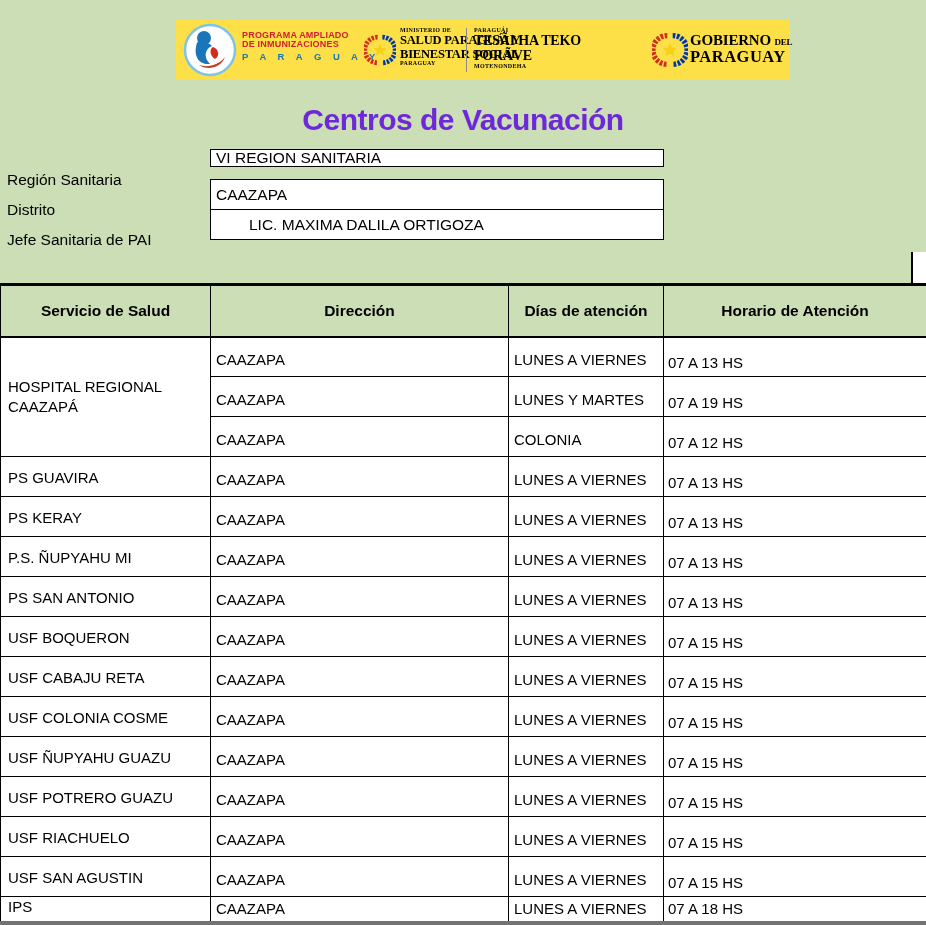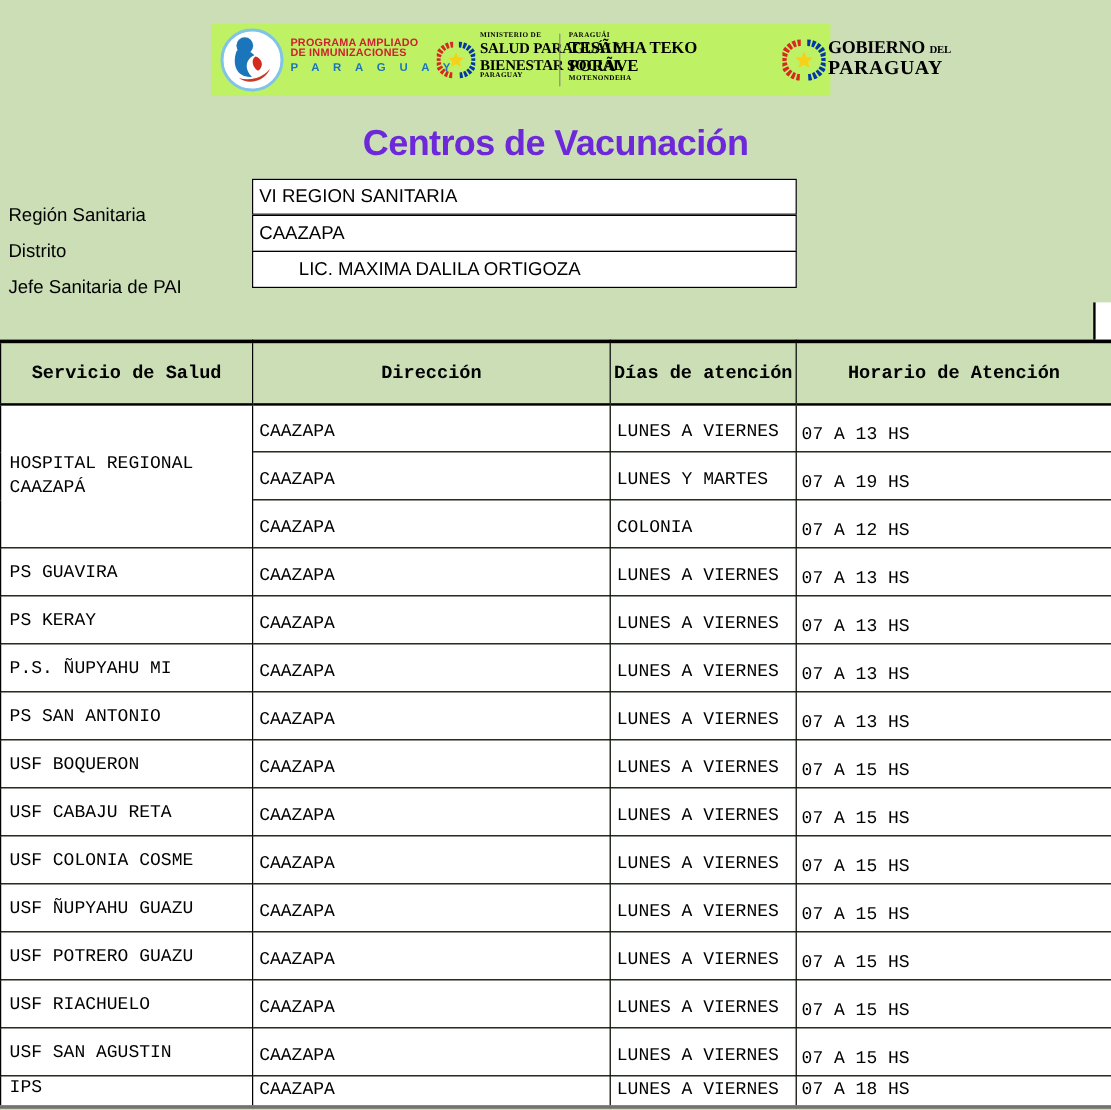--- a/index.html
+++ b/index.html
@@ -9,22 +9,22 @@
     background: #cbdeb6;
     font-family: "Liberation Sans", sans-serif;
     color: #000;
     overflow: hidden;
   }
 
   
   .banner {
     position: absolute;
     left: 176px; top: 20px;
-    width: 516px; height: 60px;
-    background: #bef264;
+    width: 614px; height: 60px;
+    background: #fde047;
   }
   .banner .abs { position: absolute; }
 
   .pai-logo { left: 7px; top: 3px; width: 54px; height: 54px; }
   .pai-text { left: 66px; top: 11px; line-height: 1.05; }
   .pai-text .red-line { color: #cf2030; font-weight: bold; font-size: 9px; letter-spacing: .2px; }
   .pai-text .blue-line { color: #1b75bb; font-weight: bold; font-size: 9.5px; letter-spacing: 4.5px; margin-top: 2px; }
 
   .emblem { width: 32px; height: 32px; }
   .ministry-emblem { left: 188px; top: 14px; }
@@ -57,21 +57,21 @@
   .form-label {
     position: absolute;
     left: 7px;
     font-size: 15.5px;
     height: 30px;
     display: flex; align-items: center; margin-top: 15px;
   }
   .fl-0 { top: 150px; } .fl-1 { top: 180px; } .fl-2 { top: 210px; }
   .form-box {
     position: absolute;
-    left: 210px; width: 454px; height: 30px;
+    left: 210px; width: 454px; height: 18px;
     background: #ffffff;
     border: 1px solid #000;
     font-size: 15.5px;
     display: flex; align-items: center;
     padding-left: 5px;
   }
   .fb-0 { top: 149px; } .fb-1 { top: 179px; height: 31px; } .fb-2 { top: 209px; height: 31px; padding-left: 38px; }
 
   
   .stray-cell {
@@ -87,21 +87,21 @@
     left: 0; top: 283px; width: 926px;
     border-collapse: collapse;
     table-layout: fixed;
     font-size: 15px;
   }
   .vac-table col.c1 { width: 210px; }
   .vac-table col.c2 { width: 298px; }
   .vac-table col.c3 { width: 155px; }
   .vac-table col.c4 { width: 263px; }
   .vac-table th, .vac-table td { border: 1px solid #000; }
-  .vac-table { border-top: 3px solid #000; border-bottom: 3px solid #737373; font-family: Liberation Mono, monospace; }
+  .vac-table { border-top: 3px solid #000; border-bottom: 5px solid #737373; }
   .vac-table th {
     background: #cbdeb6;
     height: 52px;
     font-size: 15.5px;
     font-weight: bold;
     text-align: center;
     vertical-align: middle;
     border-bottom: 2px solid #000;
   }
   .vac-table td {

